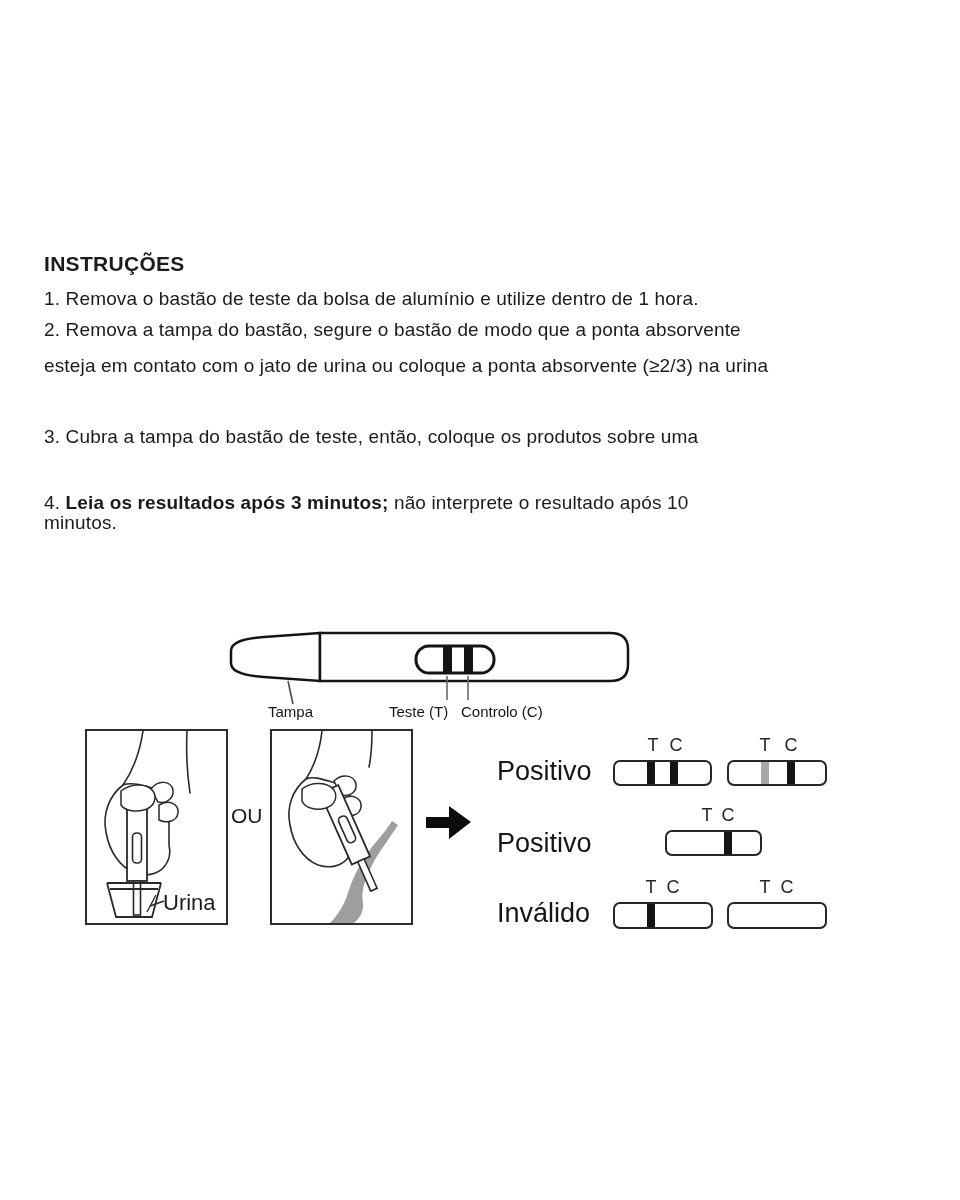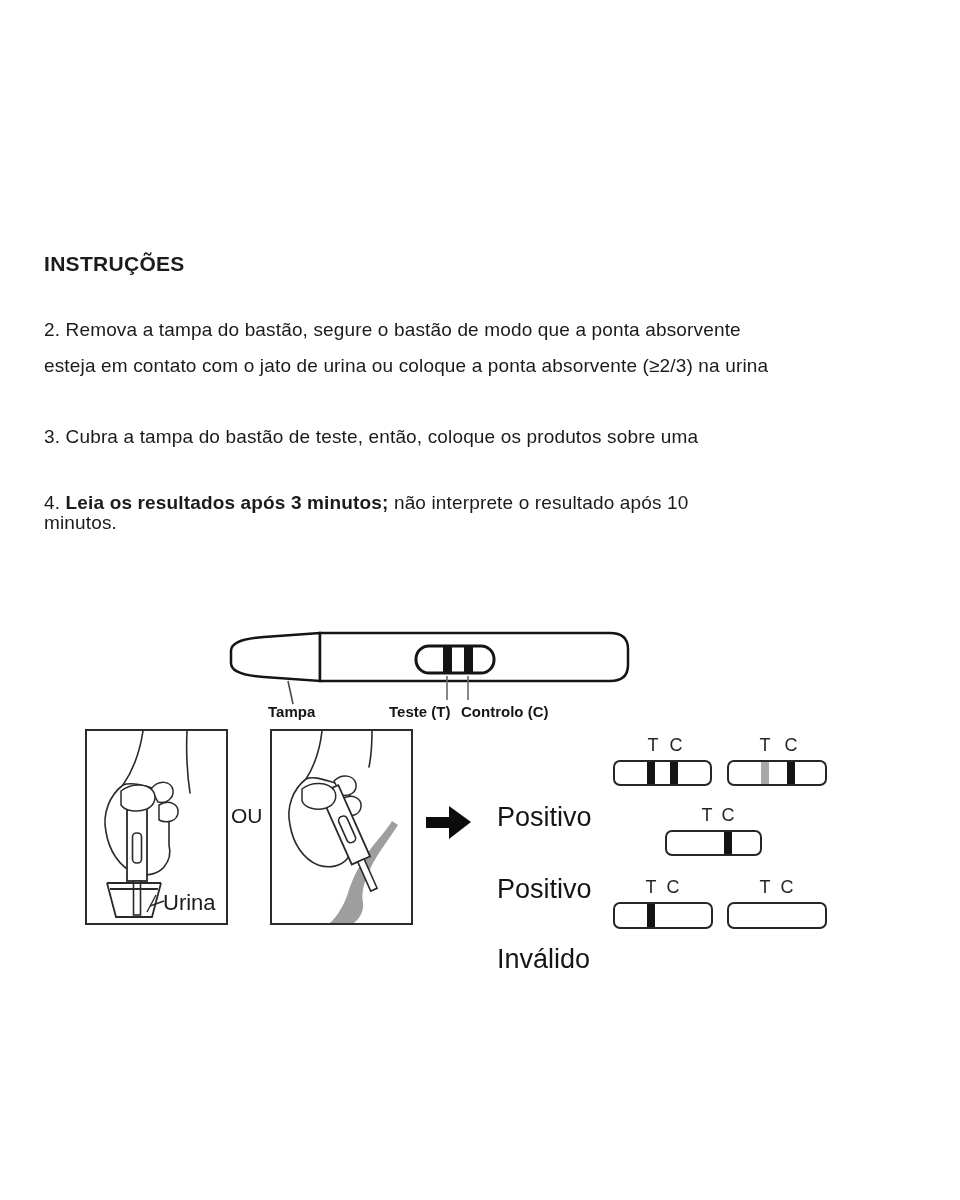--- a/index.html
+++ b/index.html
@@ -6,24 +6,24 @@
   #page {
     position:relative; width:960px; height:1200px; background:#ffffff;
     font-family:"Liberation Sans", sans-serif; color:#1b1b1b; overflow:hidden;
   }
   .title {
     position:absolute; left:44px; top:252px;
     font-size:21px; font-weight:bold; letter-spacing:.3px; white-space:nowrap;
   }
   .line { position:absolute; left:44px; font-size:19px; white-space:nowrap; letter-spacing:.15px; }
   .b { font-weight:bold; }
-  .devlabel { position:absolute; font-size:15px; font-weight:bold; white-space:nowrap; color:#151515;text-align:right; }
+  .devlabel { position:absolute; font-size:15px; font-weight:normal; white-space:nowrap; color:#151515;text-align:right; }
   .or-label { position:absolute; left:231px; top:804px; font-size:21px; color:#1b1b1b; }
   .urine-label { position:absolute; left:163px; top:890px; font-size:22px; color:#1b1b1b; }
-  .reslabel { position:absolute; left:497px; font-size:27px; color:#151515; white-space:nowrap;margin-top:46px; }
+  .reslabel { position:absolute; left:497px; font-size:27px; color:#151515; white-space:nowrap; }
   .strip {
     position:absolute; background:#ffffff; border:2px solid #262626;
     border-radius:7px; box-sizing:border-box;
   }
   .bar { position:absolute; top:0; bottom:0; width:8px; }
   .marker {
     position:absolute; top:-27px; transform:translateX(-50%);
     font-size:18px; color:#262626;
   }
   .illus-box {
@@ -32,20 +32,21 @@
   }
   svg.abs { position:absolute; }
 </style>
 </head>
 <body>
 
 <div id="page">
 
   <div class="title">INSTRUÇÕES</div>
 
+  <div class="line" style="top:288px"><span></span><span class="b"></span><span>1. Remova o bastão de teste da bolsa de alumínio e utilize dentro de 1 hora.</span></div>
   <div class="line" style="top:319px"><span></span><span class="b"></span><span>2. Remova a tampa do bastão, segure o bastão de modo que a ponta absorvente</span></div>
   <div class="line" style="top:355px"><span></span><span class="b"></span><span>esteja em contato com o jato de urina ou coloque a ponta absorvente (≥2/3) na urina</span></div>
   <div class="line" style="top:426px"><span></span><span class="b"></span><span>3. Cubra a tampa do bastão de teste, então, coloque os produtos sobre uma</span></div>
   <div class="line" style="top:492px"><span>4. </span><span class="b">Leia os resultados após 3 minutos;</span><span> não interprete o resultado após 10</span></div>
   <div class="line" style="top:512px"><span></span><span class="b"></span><span>minutos.</span></div>
 
   <svg class="abs" style="left:220px; top:618px;" width="420" height="95" viewBox="0 0 420 95">
 
     <path d="M 100 15 L 44 19 C 16 21 11 27 11 33 L 11 45 C 11 51 16 57 44 59 L 100 63 Z" fill="#fff" stroke="#141414" stroke-width="2.5"></path>
 

